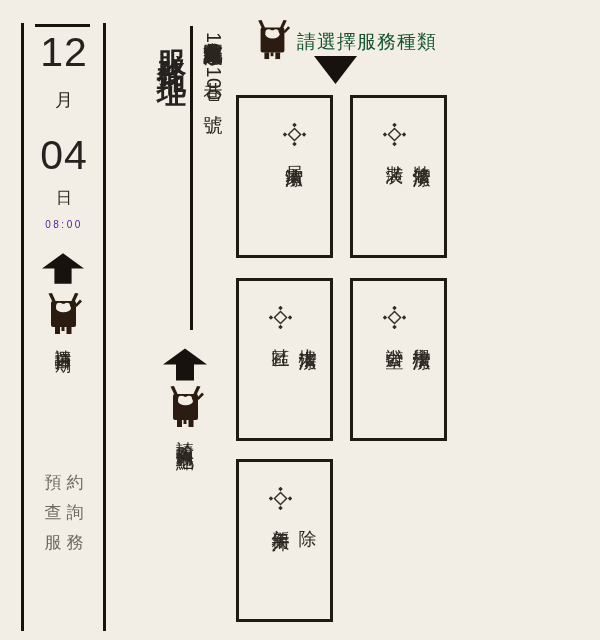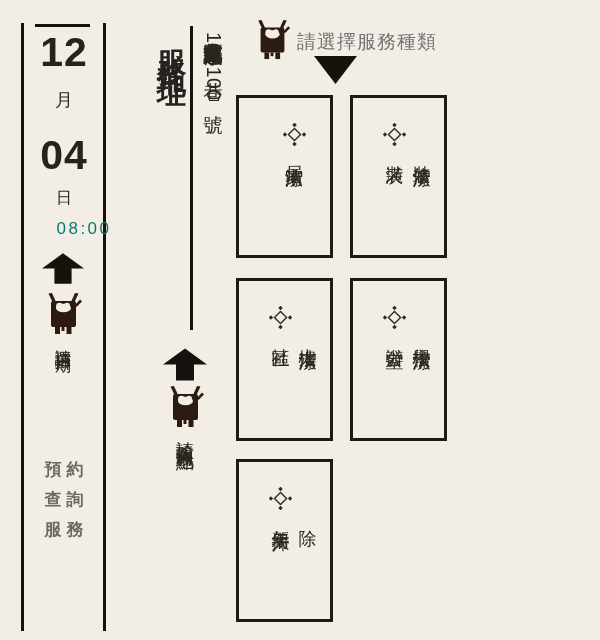--- a/index.html
+++ b/index.html
@@ -9,39 +9,39 @@
   }
   #stage{
     position:relative;width:600px;height:640px;overflow:hidden;
     background:#f3eee5;color:#2b2620;
   }
   .abs{position:absolute;}
   
   .vline{position:absolute;width:3px;background:#17120d;}
   .hline{position:absolute;height:3px;background:#17120d;}
   .cal-center{position:absolute;left:24px;width:80px;text-align:center;line-height:1;}
-  .num-big{font-size:41px;font-weight:700;letter-spacing:1px;color:#262220;}
+  .num-big{font-size:41px;font-weight:400;letter-spacing:1px;color:#262220;}
   .unit{font-size:18px;color:#2b2620;}
-  .time{font-size:17px;letter-spacing:2.5px;color:#0f766e;margin-left:20px;}
+  .time{font-size:10px;letter-spacing:2.5px;color:#4c1d95;}
   
   .vtext{
     position:absolute;writing-mode:vertical-lr;text-orientation:mixed;
     line-height:1;white-space:nowrap;color:#2b2620;
   }
   .prompt-v{font-size:17px;letter-spacing:2px;}
   .menu{
     position:absolute;left:24px;width:80px;text-align:center;
     font-size:17px;line-height:30px;letter-spacing:5px;color:#6e6860;
   }
   .menu div{text-indent:5px;}
   
   .addr-title{font-size:29px;font-weight:600;letter-spacing:9px;color:#262220;}
   .addr-text{font-size:19.5px;letter-spacing:0.5px;}
   
-  .top-prompt{position:absolute;font-size:19px;letter-spacing:1px;color:#737373;}
+  .top-prompt{position:absolute;font-size:19px;letter-spacing:1px;color:#14532d;}
   
   .service-box{
     position:absolute;width:97px;height:163px;box-sizing:border-box;
     border:3px solid #1f1a14;background:#f3eee5;cursor:pointer;
   }
   .box-inner{position:relative;width:100%;height:100%;}
   .box-text{
     position:absolute;top:53px;left:50%;
     transform:translateX(calc(-50% + 9px));
     writing-mode:vertical-lr;text-orientation:upright;
@@ -98,21 +98,21 @@
   <svg class="abs" style="left:42px;top:253px;" width="42" height="31" viewBox="0 0 44 32">
       <use href="#home-arrow-def"></use>
     </svg>
 
   <svg class="abs" style="left:45px;top:293px;" width="37" height="42" viewBox="0 0 37 42">
       <use href="#robot-def"></use>
     </svg>
 
   <div class="vtext prompt-v" style="left:55px;top:336px;font-size:16.5px;">請選擇日期</div>
 
-  <div class="menu" style="top:455px;font-weight:bold;">
+  <div class="menu" style="top:468px;">
     <div>預約</div>
     <div>查詢</div>
     <div>服務</div>
   </div>
 
   <div class="vtext addr-title" style="left:157px;top:27px;">服務地址</div>
 
   <div class="vline" style="left:190px;top:26px;width:2.5px;height:304px;"></div>
 
   <div class="vtext addr-text" style="left:203px;top:26px;">台北市信義區忠孝東路五段100巷100號</div>

